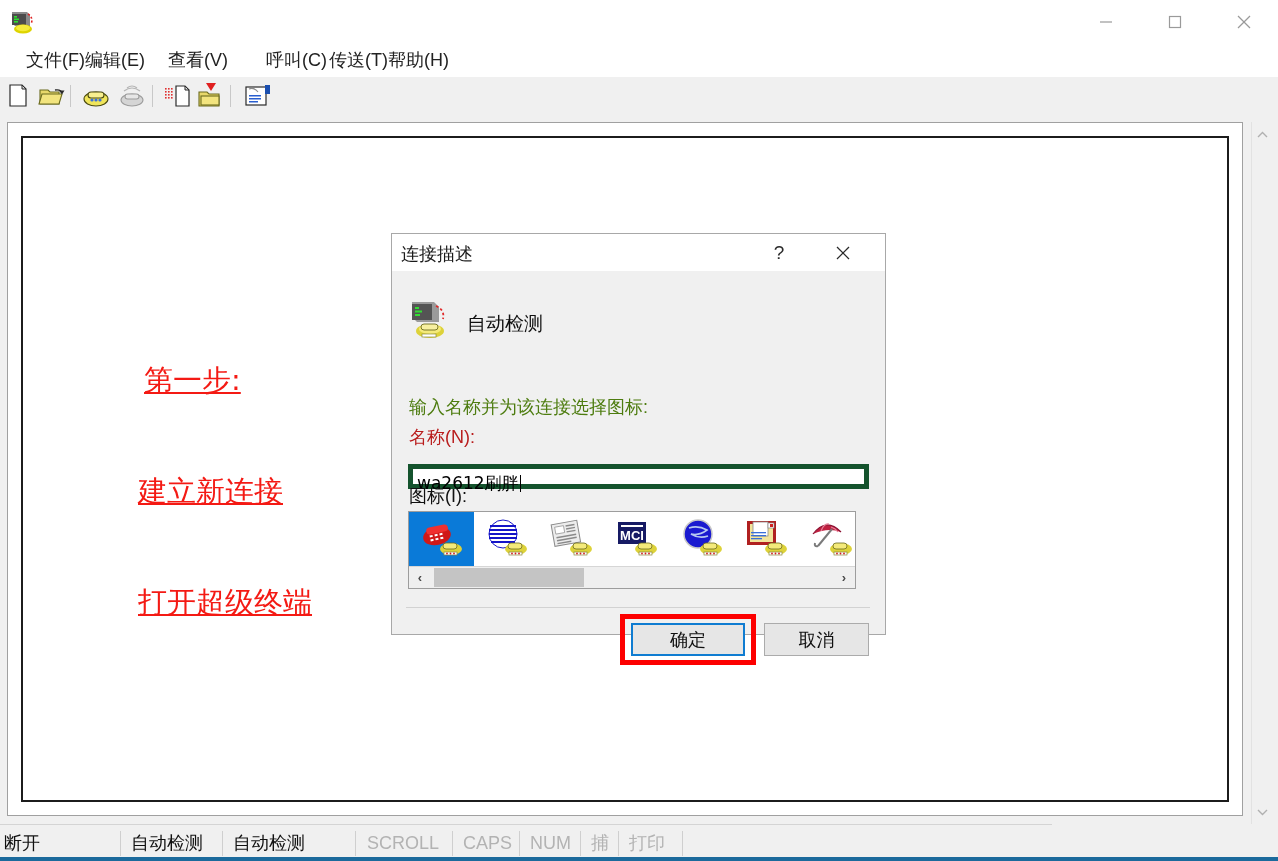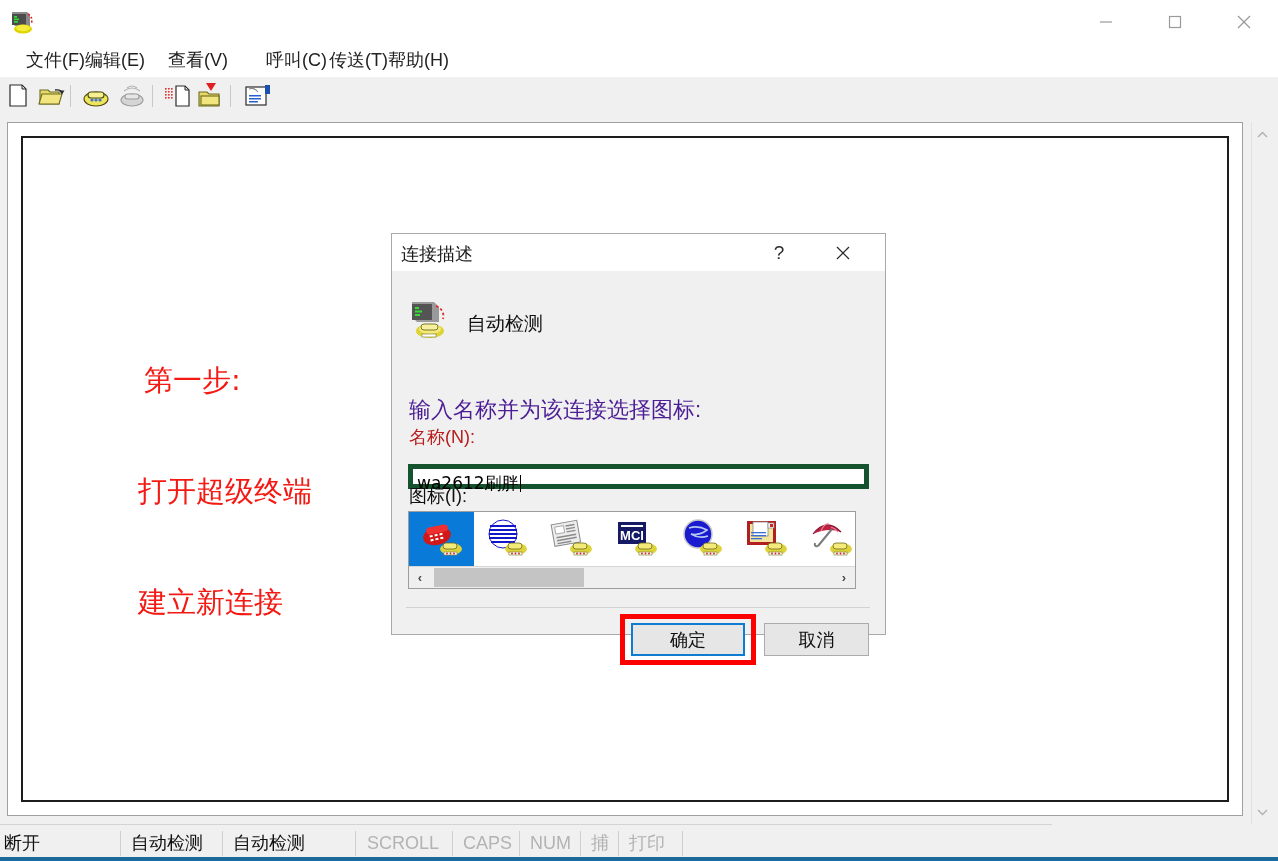--- a/index.html
+++ b/index.html
@@ -136,21 +136,21 @@
   #annotation {
     position: absolute;
     left: 138px; top: 288px;
     color: #f41a14;
     font-size: 29px;
     line-height: 37px;
     font-weight: 500;
     white-space: pre;
     font-family: "DejaVu Sans", "Liberation Sans", sans-serif;
   }
-  #annotation div { white-space: pre; }
+  #annotation div { white-space: pre; text-decoration: underline; }
   #ann-l1 { padding-left: 6px; }
   #ann-l4 { padding-left: 24px; }
 
   
   #dialog {
     position: absolute;
     left: 391px; top: 233px;
     width: 495px; height: 402px;
     background: #f0f0f0;
     border: 1px solid #a8a8a8;
@@ -197,22 +197,22 @@
   #dlg-head-label {
     position: absolute;
     left: 75px; top: 40px;
     font-size: 19px;
     color: #101010;
     white-space: nowrap;
   }
   #dlg-instr {
     position: absolute;
     left: 17px; top: 124px;
-    font-size: 22px;
-    color: #4c1d95;
+    font-size: 18px;
+    color: #4d7c0f;
     white-space: nowrap;
   }
   #dlg-name-label {
     position: absolute;
     left: 17px; top: 154px;
     font-size: 18px;
     color: #b91c1c;
     white-space: nowrap;
   }
   #dlg-name-input {
@@ -501,22 +501,22 @@
   </div>
   <div class="scroll-arrow" id="vscroll-down">
     <svg width="11" height="7" viewBox="0 0 11 7">
         <polyline points="1,1 5.5,5.5 10,1" fill="none" stroke="#b0b0b0" stroke-width="1.4"></polyline>
       </svg>
   </div>
 </div>
 
 <div id="annotation">
   <div id="ann-l1">第一步:</div>
+  <div id="ann-l3">建立新连接</div>
   <div id="ann-l2">打开超级终端</div>
-  <div id="ann-l3">建立新连接</div>
 </div>
 
 <div id="dialog">
 
   <div id="dlg-titlebar">
     <div id="dlg-title">连接描述</div>
     <div id="dlg-help">?</div>
     <div id="dlg-close">
       <svg width="18" height="18" viewBox="0 0 18 18">
         <line x1="3" y1="3" x2="15" y2="15" stroke="#2a2a2a" stroke-width="1.2"></line>

